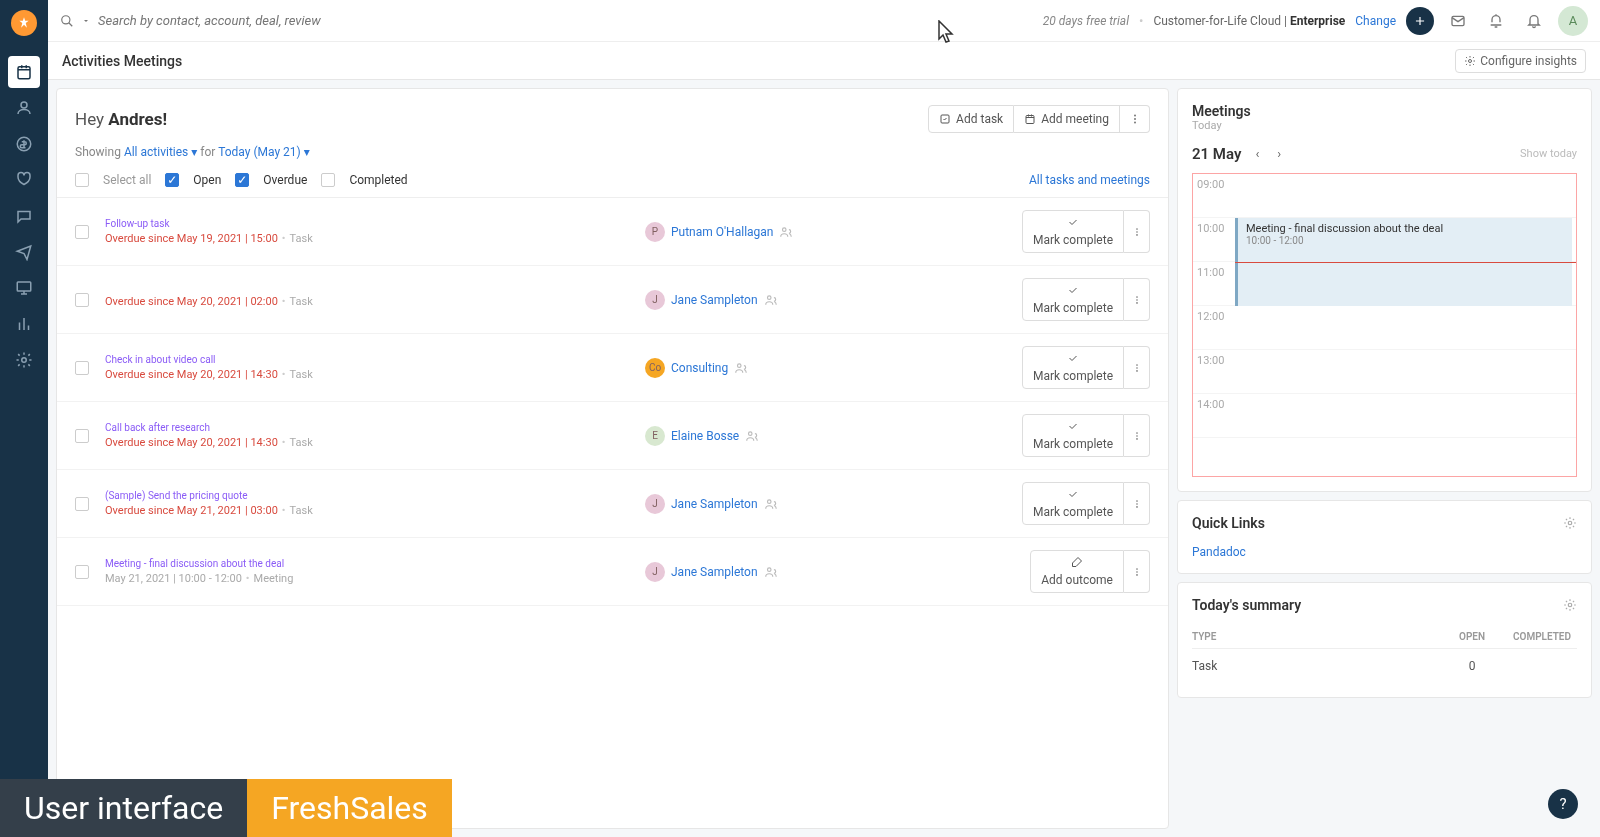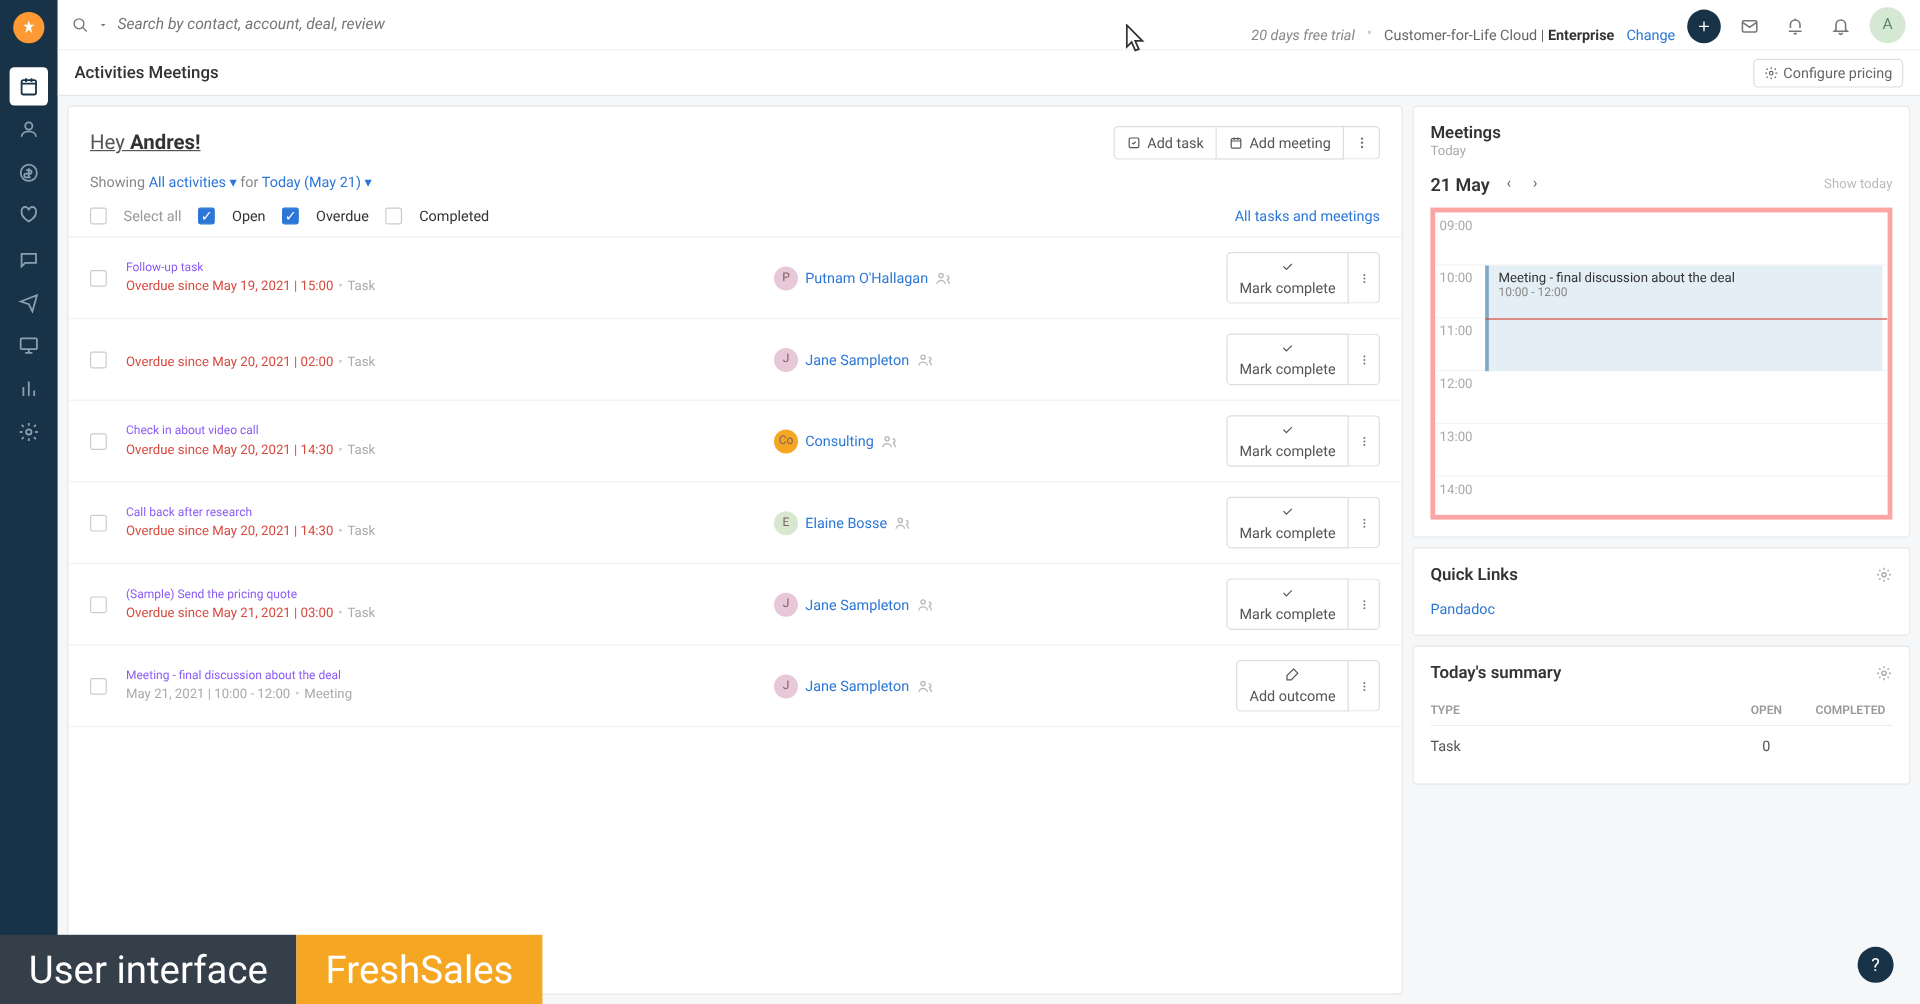--- a/index.html
+++ b/index.html
@@ -13,39 +13,39 @@
 .sidebar .nav-item { width: 32px; height: 32px; display: flex; align-items: center; justify-content: center; color: #8aa0b2; border-radius: 4px; margin-bottom: 4px; cursor: pointer; position: relative; }
 .sidebar .nav-item.active { background: #fff; color: #183247; }
 .sidebar .nav-item svg { width: 18px; height: 18px; }
 .sidebar .phone { margin-top: auto; margin-bottom: 20px; }
 
 
 .main { flex: 1; display: flex; flex-direction: column; overflow: hidden; }
 .topbar { height: 42px; background: #fff; display: flex; align-items: center; padding: 0 12px; border-bottom: 1px solid #eee; }
 .search-wrap { display: flex; align-items: center; gap: 8px; color: #999; }
 .search-wrap input { border: none; outline: none; font-size: 13px; width: 300px; font-style: italic; color: #999; }
-.topbar-right { margin-left: auto; display: flex; align-items: flex-end; gap: 10px; }
+.topbar-right { margin-left: auto; display: flex; align-items: center; gap: 10px; }
 .trial-text { font-style: italic; color: #888; font-size: 12px; }
 .plan-text { font-size: 12px; color: #666; }
 .plan-text strong { color: #333; }
 .change-link { color: #2c77d6; font-size: 12px; }
 .icon-btn { width: 28px; height: 28px; border-radius: 50%; display: flex; align-items: center; justify-content: center; color: #777; cursor: pointer; }
 .icon-btn.plus { background: #183247; color: #fff; }
 .avatar-circle { width: 30px; height: 30px; border-radius: 50%; background: #d4e8d4; color: #5a8a5a; display: flex; align-items: center; justify-content: center; font-size: 13px; }
 
 
 .subheader { height: 38px; background: #fff; border-bottom: 1px solid #e6e6e6; display: flex; align-items: center; padding: 0 14px; }
 .subheader h2 { font-size: 14px; font-weight: 500; color: #333; }
 .configure-btn { margin-left: auto; font-size: 12px; color: #666; display: flex; align-items: center; gap: 4px; padding: 4px 8px; border: 1px solid #ddd; border-radius: 4px; cursor: pointer; }
 
 
 .content { flex: 1; display: flex; overflow: hidden; padding: 8px; gap: 8px; }
 .activities-panel { flex: 1; background: #fff; border: 1px solid #e6e6e6; border-radius: 4px; overflow-y: auto; }
 .panel-header { padding: 16px 18px 8px; display: flex; align-items: center; }
-.greeting { font-size: 17px; color: #555; text-decoration: underline; }
+.greeting { font-size: 17px; color: #555; }
 .greeting strong { color: #333; }
 .header-actions { margin-left: auto; display: flex; gap: 0; }
 .action-btn { display: flex; align-items: center; gap: 5px; padding: 6px 10px; border: 1px solid #ddd; background: #fff; font-size: 12px; color: #555; cursor: pointer; }
 .action-btn:first-child { border-radius: 4px 0 0 4px; }
 .action-btn:nth-child(2) { border-left: none; border-radius: 0; }
 .kebab-btn { width: 30px; border: 1px solid #ddd; border-left: none; border-radius: 0 4px 4px 0; display: flex; align-items: center; justify-content: center; cursor: pointer; color: #777; }
 
 .filter-row { padding: 4px 18px; font-size: 12px; color: #888; }
 .filter-row .link { color: #2c77d6; cursor: pointer; }
 
@@ -75,21 +75,21 @@
 .widget { background: #fff; border: 1px solid #e6e6e6; border-radius: 4px; padding: 14px; }
 .widget-title { font-size: 14px; font-weight: 600; color: #333; display: flex; align-items: center; gap: 8px; }
 .freddy-icon { width: 20px; height: 20px; background: #f0e6e0; border-radius: 3px; }
 .freddy-empty { text-align: center; color: #888; font-size: 12px; padding: 30px 20px 20px; }
 
 .meetings-widget .cal-nav { display: flex; align-items: center; gap: 10px; margin-top: 12px; }
 .today-label { font-size: 11px; color: #aaa; }
 .date-label { font-size: 15px; font-weight: 600; }
 .nav-arrow { cursor: pointer; color: #666; padding: 2px 4px; }
 .show-today { margin-left: auto; font-size: 11px; color: #bbb; }
-.calendar-grid { margin-top: 10px; position: relative; height: 260px; border: 4px solid #fca5a5; overflow-y: auto; }
+.calendar-grid { margin-top: 10px; position: relative; height: 304px; border: 1px solid #fca5a5; overflow-y: auto; }
 .time-row { display: flex; height: 44px; border-bottom: 1px solid #f4f4f4; }
 .time-label { width: 42px; font-size: 11px; color: #aaa; padding: 4px; }
 .time-slot { flex: 1; position: relative; }
 .meeting-block { position: absolute; background: #e3eef5; border-left: 3px solid #7fa8c4; padding: 4px 8px; font-size: 11px; left: 42px; right: 4px; }
 .meeting-block .mtitle { color: #333; }
 .meeting-block .mtime { color: #888; font-size: 10px; }
 .now-line { position: absolute; left: 42px; right: 0; height: 1px; background: #d84a3e; }
 
 .quick-links .link { color: #2c77d6; font-size: 12px; display: block; margin-top: 14px; cursor: pointer; }
 .gear-right { margin-left: auto; color: #aaa; cursor: pointer; }
@@ -223,21 +223,21 @@
       </div>
     </div>
 
     <div class="subheader">
       <h2>Activities Meetings</h2>
       <div class="configure-btn">
         <svg width="12" height="12" viewBox="0 0 24 24" fill="none" stroke="currentColor" stroke-width="2">
             <circle cx="12" cy="12" r="3"></circle>
             <path d="M12 2v3M12 19v3M4.2 4.2l2 2M17.8 17.8l2 2M2 12h3M19 12h3M4.2 19.8l2-2M17.8 6.2l2-2"></path>
           </svg>
-        <span>Configure pricing</span>
+        <span>Configure insights</span>
       </div>
     </div>
 
     <div class="content">
 
       <div class="activities-panel">
         <div class="panel-header">
           <div class="greeting">
             <span>Hey </span><strong>Andres!</strong>
           </div>

